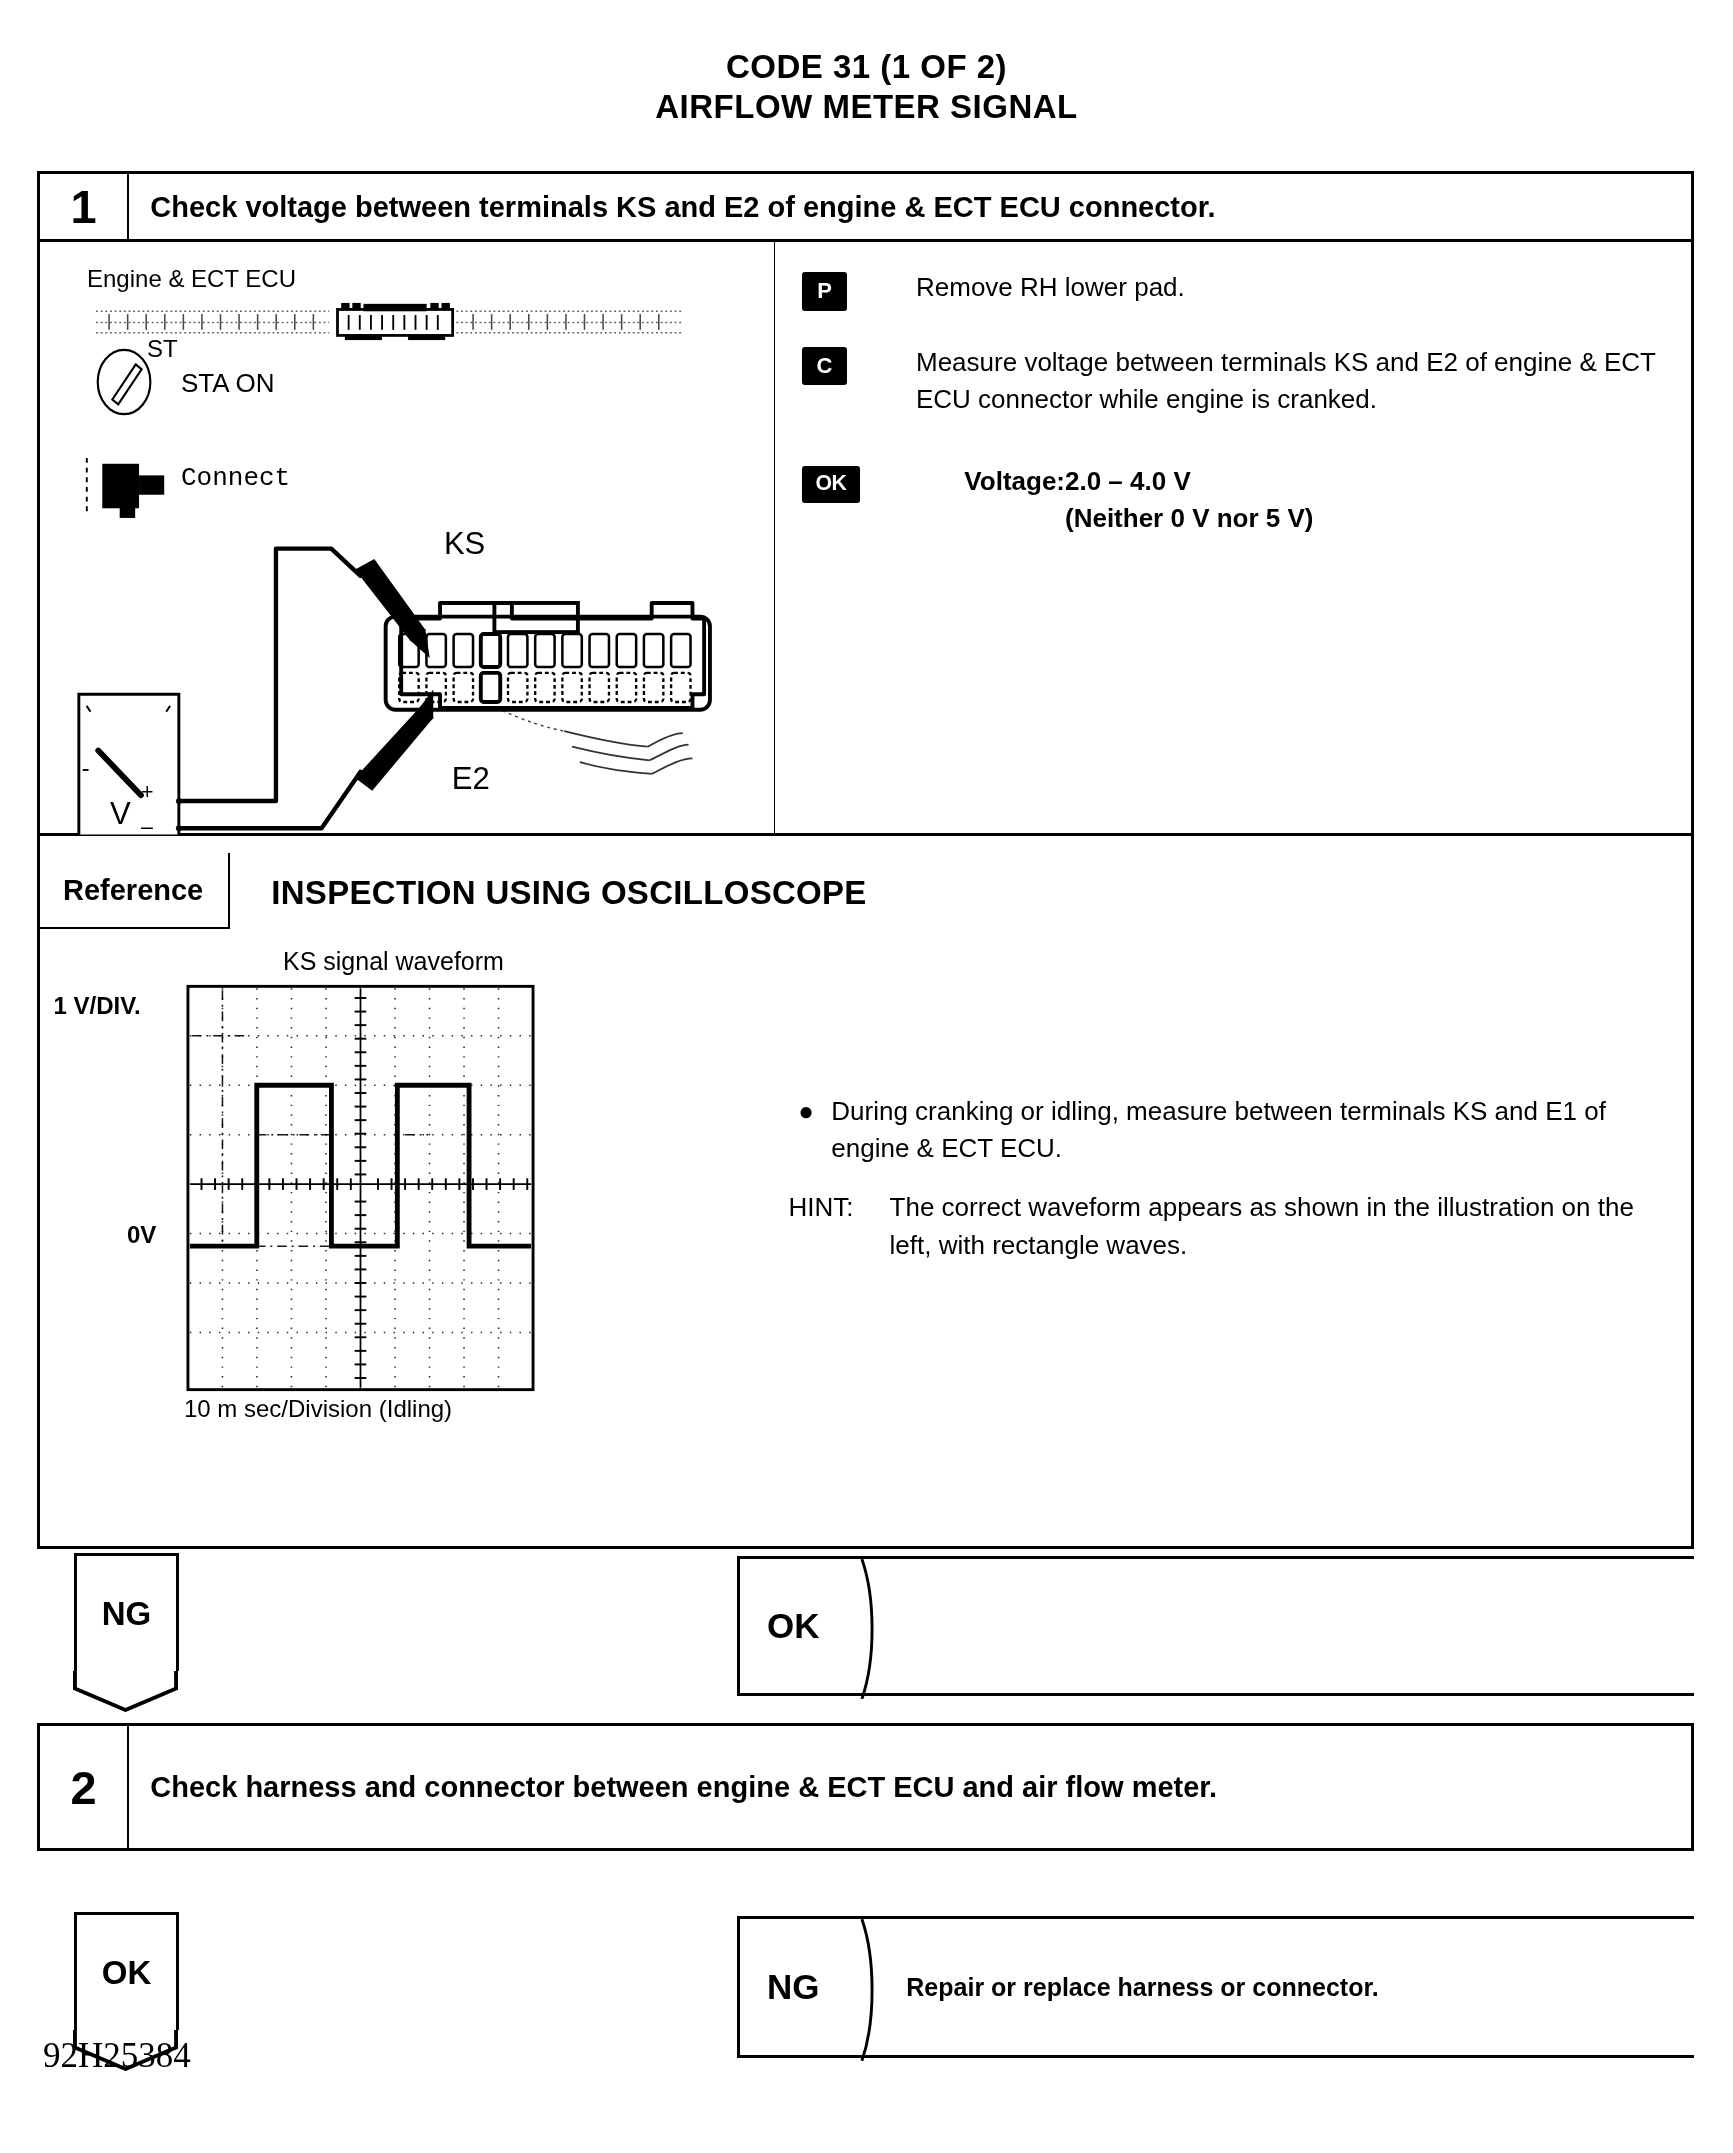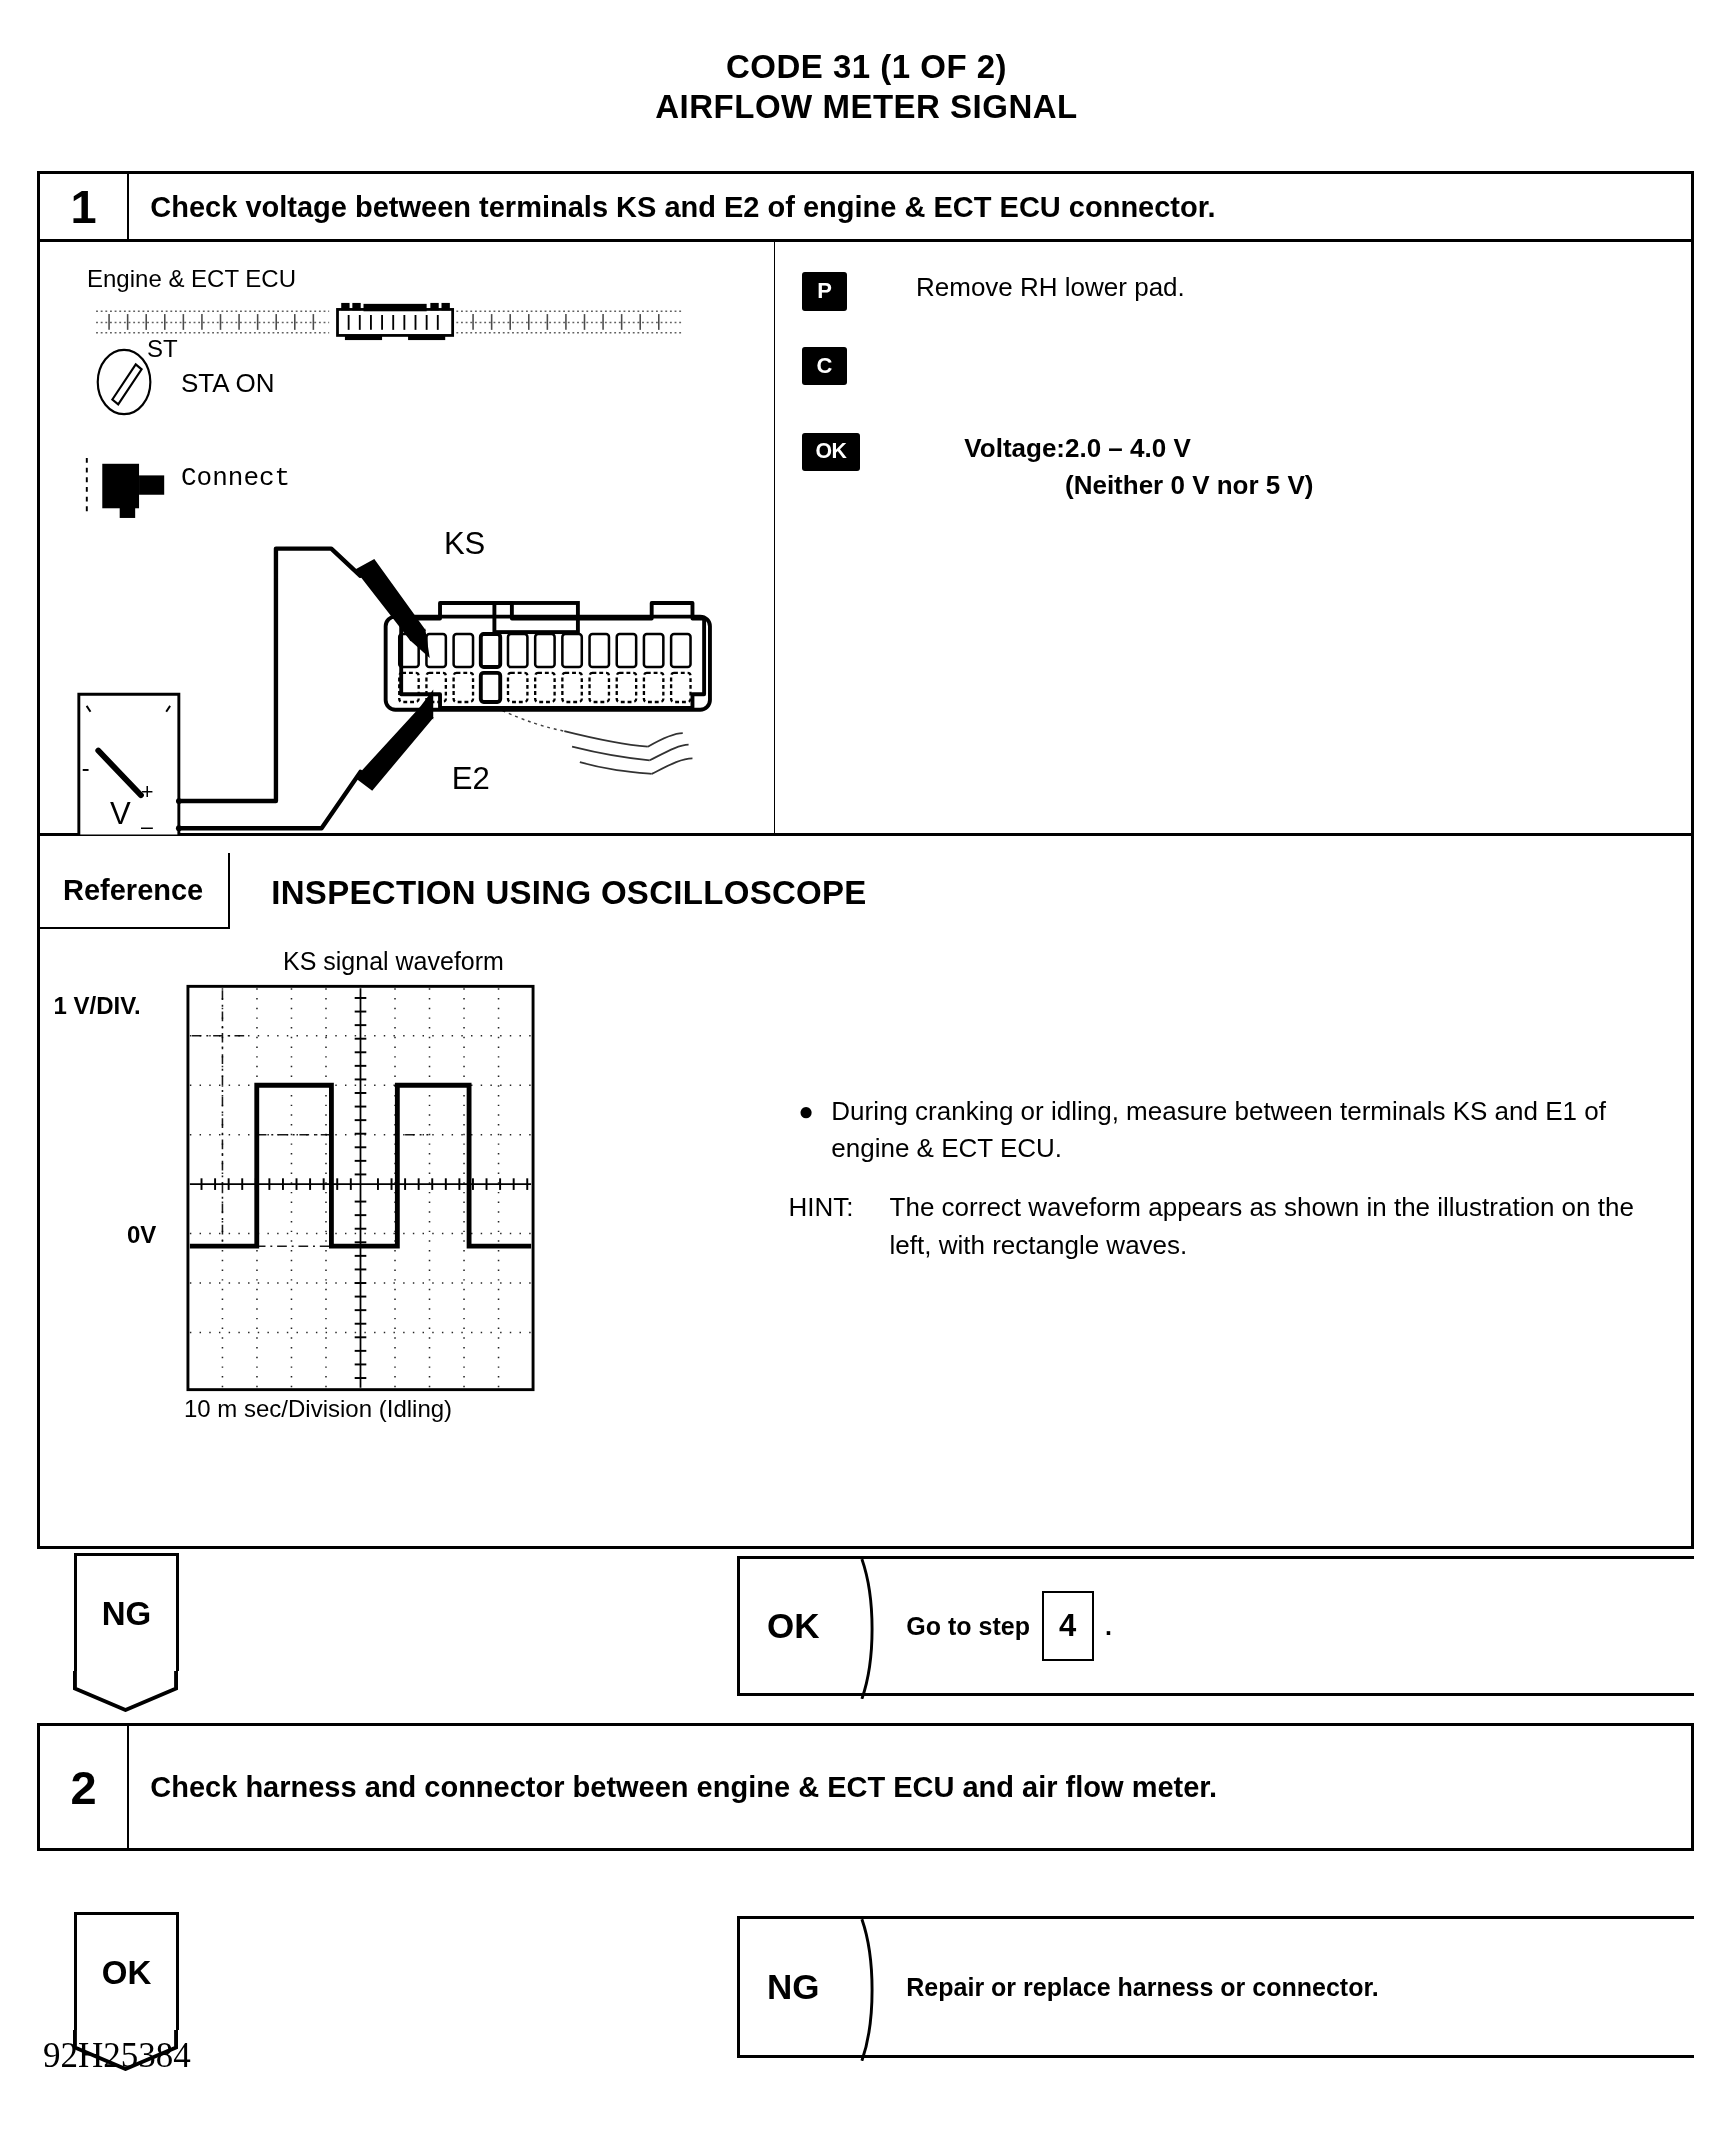--- a/index.html
+++ b/index.html
@@ -490,20 +490,21 @@
 
     <div class="col-right">
 
       <div class="instr-row">
         <div class="badge">P</div>
         <div class="instr-text">Remove RH lower pad.</div>
       </div>
 
       <div class="instr-row">
         <div class="badge">C</div>
+        <div class="instr-text">Measure voltage between terminals KS and E2 of engine &amp; ECT ECU connector while engine is cranked.</div>
       </div>
 
       <div class="instr-row" style="margin-top:45px;">
         <div class="badge wide">OK</div>
         <div class="instr-text bold">
           <div class="volt-line">
             <span class="volt-label">Voltage:</span>
             <span>2.0 – 4.0 V</span>
           </div>
           <div class="volt-sub">(Neither 0 V nor 5 V)</div>
@@ -646,25 +647,20 @@
   </div>
 </div>
 
 <div class="branch" id="branch-ok-1">
   <div class="branch-tag">OK</div>
   <div class="branch-slash">
     <svg width="33" height="140" viewBox="0 0 34 144">
       <path d="M4 0 C18 40 18 104 4 144" fill="none" stroke="#000" stroke-width="3"></path>
     </svg>
   </div>
-  <div class="branch-text">
-    <span>Go to step</span>
-    <span class="step-box">4</span>
-    <span>.</span>
-  </div>
 </div>
 
 <div class="frame" id="step2-frame">
   <div class="step-header">
     <div class="step-num">2</div>
     <div class="step-title">Check harness and connector between engine &amp; ECT ECU and air flow meter.</div>
   </div>
 </div>
 
 <div class="result-row" id="ok-row-2">

